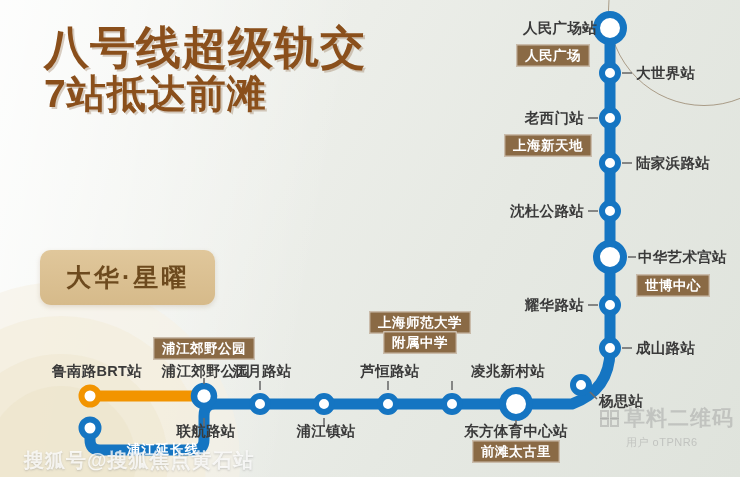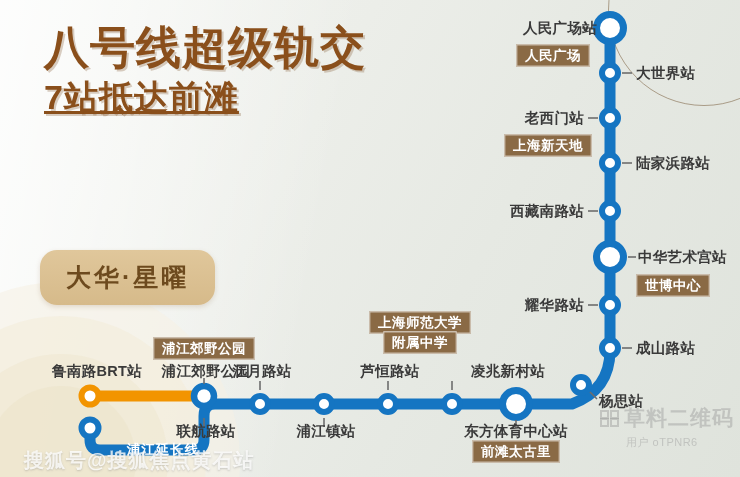--- a/index.html
+++ b/index.html
@@ -28,26 +28,26 @@
   .corner-arc{position:absolute;right:-60px;top:-86px;width:190px;height:190px;border-radius:50%;
     border:1.6px solid rgba(120,92,60,.55);pointer-events:none;}
 
   
   .headline{position:absolute;left:44px;top:24px;}
   .hl{
     color:#8a4f1b;font-weight:bold;letter-spacing:1px;line-height:1.08;
     text-shadow:2px 2px 0 rgba(110,62,20,.25);
   }
   .hl1{font-size:45px;}
-  .hl2{font-size:34px;margin-top:6px;text-decoration:underline;}
+  .hl2{font-size:39px;}
 
   
   .brand{
     position:absolute;left:40px;top:250px;
-    padding:11px 26px;border-radius:17px;
+    padding:11px 26px;border-radius:11px;
     background:linear-gradient(180deg,#e0c79b,#d6ba8a);
     color:#6d4a1e;font-size:25px;font-weight:bold;letter-spacing:3px;
     box-shadow:0 2px 5px rgba(150,120,80,.22);
   }
 
   
   #map{position:absolute;left:0;top:0;width:740px;height:477px;}
 
   
   .stn{
@@ -163,21 +163,21 @@
       <line x1="204" y1="418" x2="204" y2="427"></line>
       <line x1="204" y1="384" x2="204" y2="378"></line>
     </g>
   </svg>
 
   <div>
     <div class="stn l" style="left:597px;top:28px">人民广场站</div>
     <div class="stn r" style="left:636px;top:73px">大世界站</div>
     <div class="stn l" style="left:584px;top:118px">老西门站</div>
     <div class="stn r" style="left:636px;top:163px">陆家浜路站</div>
-    <div class="stn l" style="left:584px;top:211px">西藏南路站</div>
+    <div class="stn l" style="left:584px;top:211px">沈杜公路站</div>
     <div class="stn r" style="left:638px;top:257px">中华艺术宫站</div>
     <div class="stn l" style="left:584px;top:305px">耀华路站</div>
     <div class="stn r" style="left:636px;top:348px">成山路站</div>
     <div class="stn r" style="left:599px;top:401px">杨思站</div>
     <div class="stn c" style="left:516px;top:422px">东方体育中心站</div>
     <div class="stn c" style="left:508px;top:362px">凌兆新村站</div>
     <div class="stn c" style="left:390px;top:362px">芦恒路站</div>
     <div class="stn c" style="left:326px;top:422px">浦江镇站</div>
     <div class="stn c" style="left:262px;top:362px">江月路站</div>
     <div class="stn c" style="left:206px;top:422px">联航路站</div>

